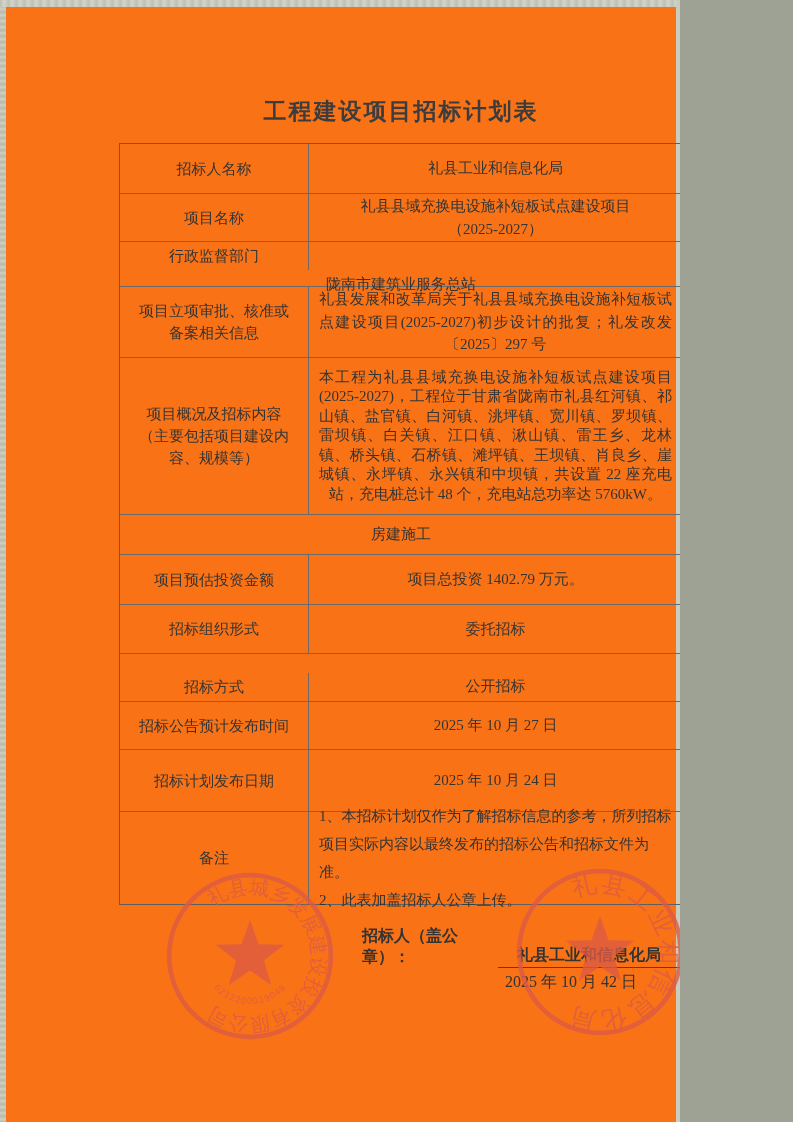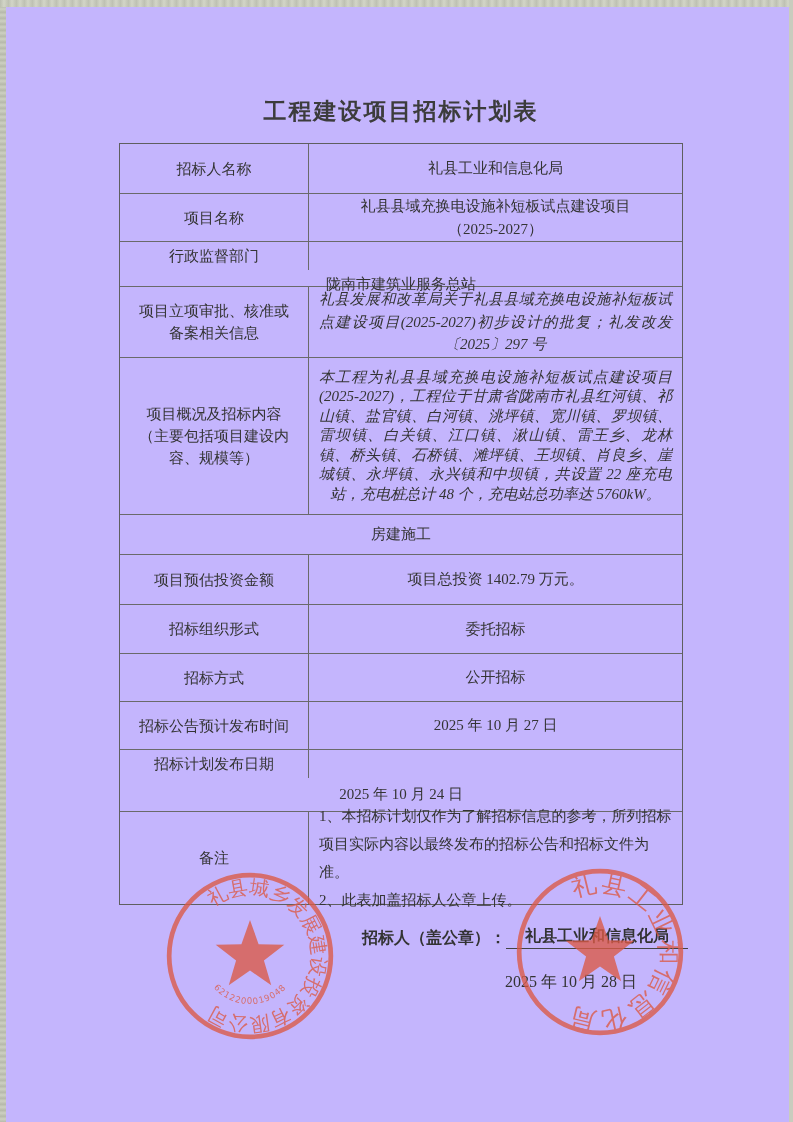--- a/index.html
+++ b/index.html
@@ -1,40 +1,40 @@
 <!DOCTYPE html>
 <html><head>
 <meta charset="utf-8">
 <style>
   html,body{margin:0;padding:0;}
   body{background:#9ea294;font-family:"Liberation Serif","DejaVu Serif",serif;}
-  .scan{position:relative;width:793px;height:1122px;background:#c4b5fd;overflow:hidden;}
+  .scan{position:relative;width:680px;height:1122px;background:#f97316;overflow:hidden;}
   .edge-left{position:absolute;left:0;top:0;width:6px;height:1122px;
     background:repeating-linear-gradient(180deg,#b3b6a8 0px,#cdd0c2 3px,#b8bbad 6px);}
   .edge-top{position:absolute;left:0;top:0;width:793px;height:7px;
     background:repeating-linear-gradient(90deg,#bcbfb1 0px,#d2d5c7 4px,#c0c3b5 8px);}
   .edge-right{position:absolute;right:0;top:0;width:4px;height:1122px;background:#c9ccbe;}
   .doc-title{position:absolute;left:119px;top:96px;width:564px;text-align:center;
     font-size:23px;font-weight:bold;letter-spacing:2px;color:#3c3c3c;}
   .tbl{position:absolute;left:119px;top:143px;width:564px;border:1px solid #5f5f5f;
     box-sizing:border-box;color:#343434;}
   .row{display:flex;box-sizing:border-box;border-top:1px solid #6a6a6a;}
   .row:first-child{border-top:none;}
   .lab{width:189px;box-sizing:border-box;border-right:1px solid #6a6a6a;
     display:flex;align-items:center;justify-content:center;text-align:center;
     padding:3px 14px;font-size:15px;line-height:22px;}
   .val{flex:1;box-sizing:border-box;display:flex;align-items:center;justify-content:center;
     padding:3px 12px;font-size:15px;line-height:23px;}
   .val span{display:block;width:100%;text-align:center;}
   .pre span{white-space:pre-line;}
-  .jc span{text-align:justify;text-align-last:center;font-style:italic;}
+  .jc span{text-align:justify;text-align-last:center;}
   .left span{text-align:left;text-align-last:left;}
   .r1{height:49px;} .r2{height:48px;} .r3{height:45px;flex-direction:column;} .r4{height:71px;}
   .r5{height:157px;} .r6{height:40px;} .r7{height:50px;} .r8{height:49px;}
-  .r9{height:48px;} .r10{height:48px;} .r11{height:62px;flex-direction:column;} .r12{height:93px;}
+  .r9{height:48px;align-items:flex-end;} .r10{height:48px;} .r11{height:62px;} .r12{height:93px;}
   .r4 .val{line-height:22.5px;padding:2px 10px;}
   .r5 .val{line-height:19.4px;padding:2px 10px;}
   .r12 .val{line-height:28px;padding:4px 10px;}
   .sig-row{position:absolute;left:362px;top:926px;display:flex;align-items:flex-end;
     font-size:16px;color:#333;font-weight:bold;}
   .sig-name{border-bottom:1px solid #444;padding:0 16px 1px 16px;min-width:150px;text-align:center;}
   .sig-date{position:absolute;left:505px;top:972px;font-size:16px;color:#333;}
   .seal{position:absolute;opacity:.78;pointer-events:none;}
   .seal-left{left:164px;top:870px;}
   .seal-right{left:514px;top:866px;}
@@ -122,21 +122,21 @@
           <span>1、本招标计划仅作为了解招标信息的参考，所列招标项目实际内容以最终发布的招标公告和招标文件为准。
 2、此表加盖招标人公章上传。</span>
         </div>
     </div>
   </div>
 
   <div class="sig-row">
     <span>招标人（盖公章）：</span>
     <span class="sig-name">礼县工业和信息化局</span>
   </div>
-  <div class="sig-date">2025 年 10 月 28 日</div>
+  <div class="sig-date">2025 年 10 月 42 日</div>
 
   <svg class="seal seal-left" width="172" height="172" viewBox="0 0 200 200">
     <circle cx="100" cy="100" r="94" fill="none" stroke="#dc5a45" stroke-width="5.5"></circle>
     <polygon fill="#dc5a45" points="100,58 110,86.2 139.9,87 116.2,105.3 124.7,134 100,117 75.3,134 83.8,105.3 60.1,87 90,86.2"></polygon>
     <defs>
       <path id="arcL" d="M 100,100 m -72,0 a 72,72 0 1,1 144,0 a 72,72 0 1,1 -144,0"></path>
       <path id="arcLB" d="M 100,100 m -56,0 a 56,56 0 0,0 112,0"></path>
     </defs>
     <text font-size="23" fill="#dc5a45" font-family="Liberation Serif, DejaVu Serif, serif">
       <textPath href="#arcL" startOffset="50%" text-anchor="middle" textLength="320">礼县城乡发展建设投资有限公司</textPath>

